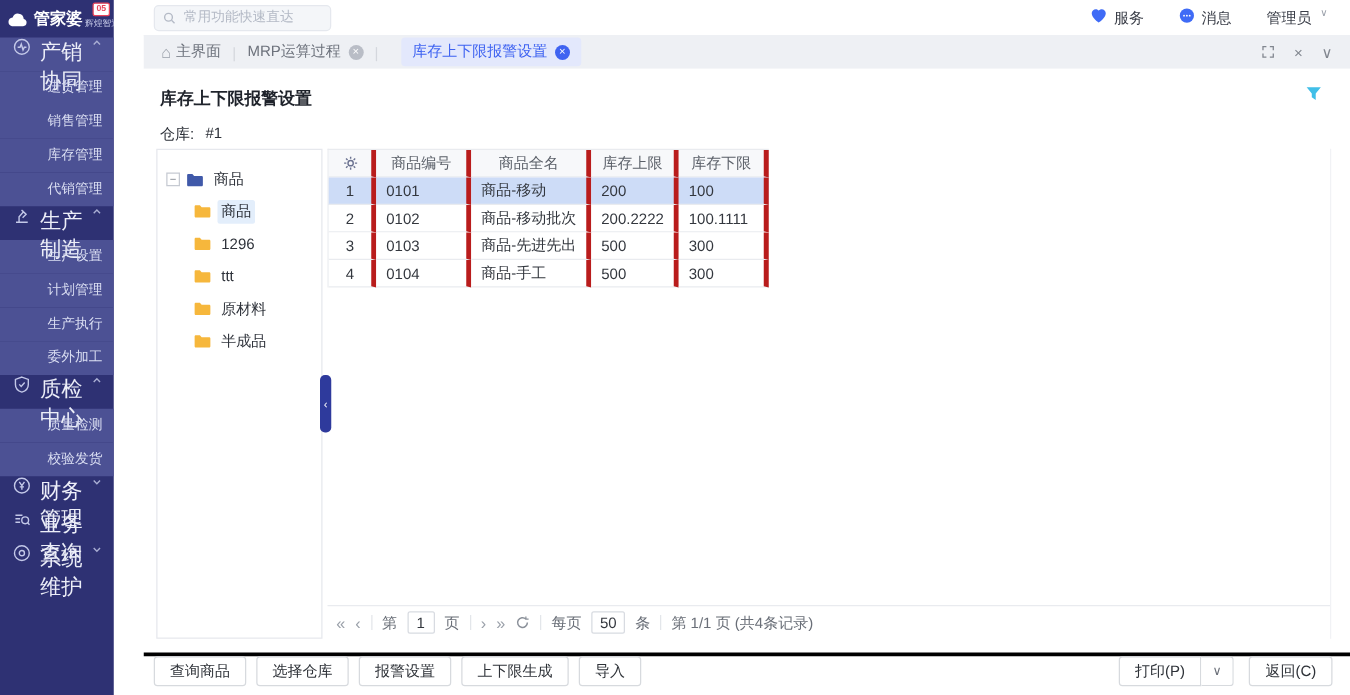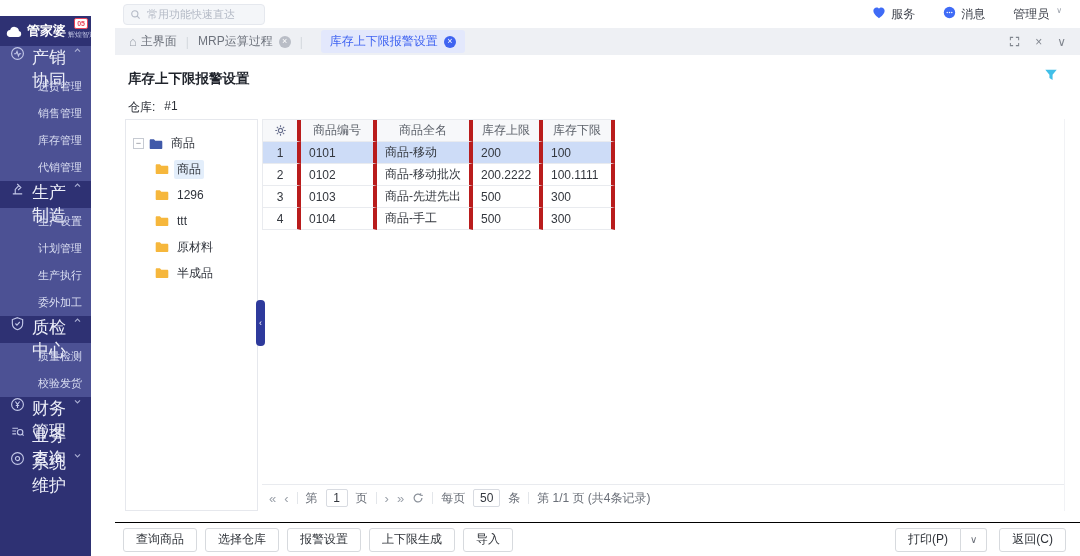--- a/index.html
+++ b/index.html
@@ -1,21 +1,21 @@
 <!DOCTYPE html>
 <html><head>
 <meta charset="utf-8">
 <style>
   html,body{margin:0;padding:0;background:#fff}
   .app{position:relative;width:1080px;height:556px;overflow:hidden;
        font-family:"Liberation Sans","DejaVu Sans",sans-serif;font-size:12px;color:#33373e;background:#fff}
   svg{display:block}
 
   
-  .sidebar{position:absolute;left:0;top:16px;bottom:0;width:91px;background:#2e3173;color:#d6d9ef;overflow:hidden}
+  .sidebar{position:absolute;left:0;top:0;bottom:0;width:91px;background:#2e3173;color:#d6d9ef;overflow:hidden}
   .logo{height:30px;display:flex;align-items:center;padding:0 5px;position:relative}
   .brand{color:#fff;font-weight:bold;font-size:13px;margin-left:3px;white-space:nowrap}
   .brand-sub{color:#c9cdea;font-size:7px;margin-left:2px;white-space:nowrap;align-self:flex-end;margin-bottom:6px}
   .badge{position:absolute;top:2px;right:3px;font-size:7px;font-weight:bold;color:#e8445a;background:#fff;
          border:1px solid #e8445a;border-radius:2px;padding:0 2px;line-height:9px}
   .menu-head{height:27px;display:flex;align-items:flex-start;padding:0 9px 0 10px;font-size:17px;color:#eceef8;cursor:pointer}
   .menu-head.light{background:#4c5194}
   .micon{width:15px;height:15px;margin-right:7px;display:flex;align-items:center;justify-content:center;color:#c3c8e8}
   .chev{margin-left:auto;display:none;color:#a9aed3}
   .chev.show{display:flex}
@@ -82,22 +82,22 @@
   .pager{position:absolute;left:0;right:0;bottom:0;height:27px;border-top:1px solid #e9ebef;display:flex;align-items:center;
          gap:8px;padding-left:7px;color:#6a6f78;box-sizing:border-box}
   .parrow{color:#9ba1aa;font-size:13px;cursor:pointer;line-height:1}
   .pdiv{width:1px;height:12px;background:#e3e6ea}
   .pbox{width:22px;height:18px;border:1px solid #d8dbe1;border-radius:2px;background:#fff;color:#33373e;text-align:center;
         font-size:12px;outline:none;font-family:"Liberation Sans","DejaVu Sans",sans-serif;padding:0;box-sizing:border-box}
   .pbox.wide{width:27px}
   .refresh{color:#8a9099;cursor:pointer}
 
   
-  .footer{position:absolute;left:115px;right:0;bottom:0;height:34px;background:#fff;border-top:1px solid #000000;
-          display:flex;align-items:center;padding:0 14px 0 8px;box-sizing:border-box}
+  .footer{position:absolute;left:115px;right:0;bottom:0;height:34px;background:#fff;border-top:3px solid #000000;
+          display:flex;align-items:flex-start;padding:0 14px 0 8px;box-sizing:border-box}
   .btn{height:24px;padding:0 12px;border:1px solid #d7dade;border-radius:3px;background:#fff;color:#2e3238;font-size:12px;
        display:flex;align-items:center;margin-right:8px;cursor:pointer;box-sizing:border-box}
   .footer-right{margin-left:auto;display:flex;align-items:center}
   .split{display:flex}
   .split .btn{margin-right:0}
   .split .btn.main{border-radius:3px 0 0 3px}
   .split .btn.arrow{border-left:none;border-radius:0 3px 3px 0;padding:0 9px;color:#6a6f78;font-size:10px}
   .btn.back{margin-left:12px;margin-right:0}
 </style>
 </head>

